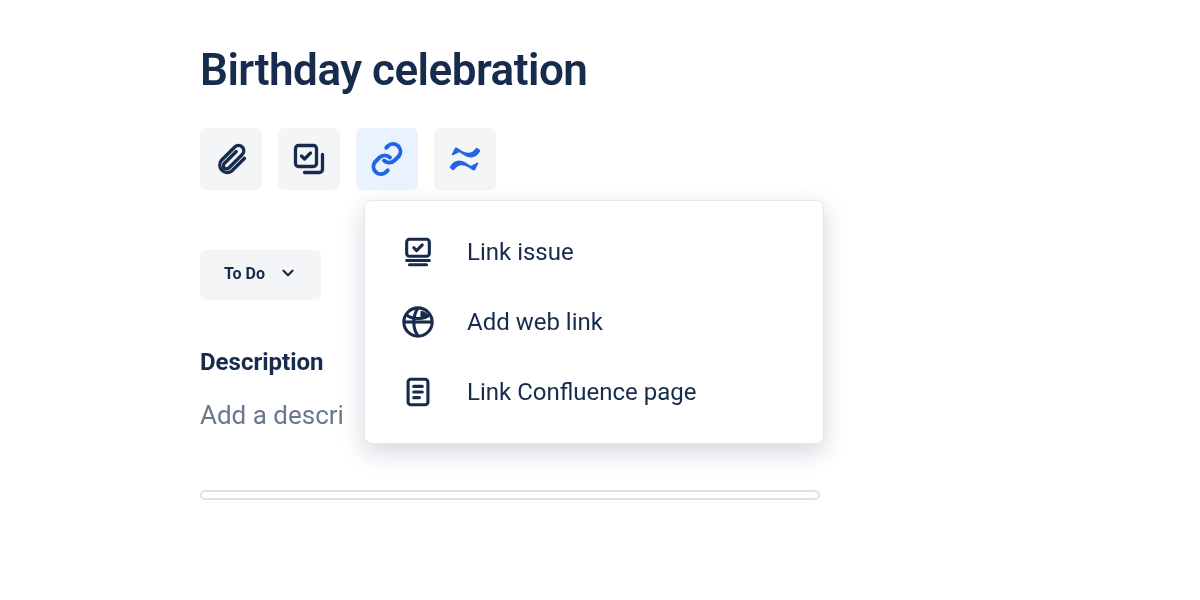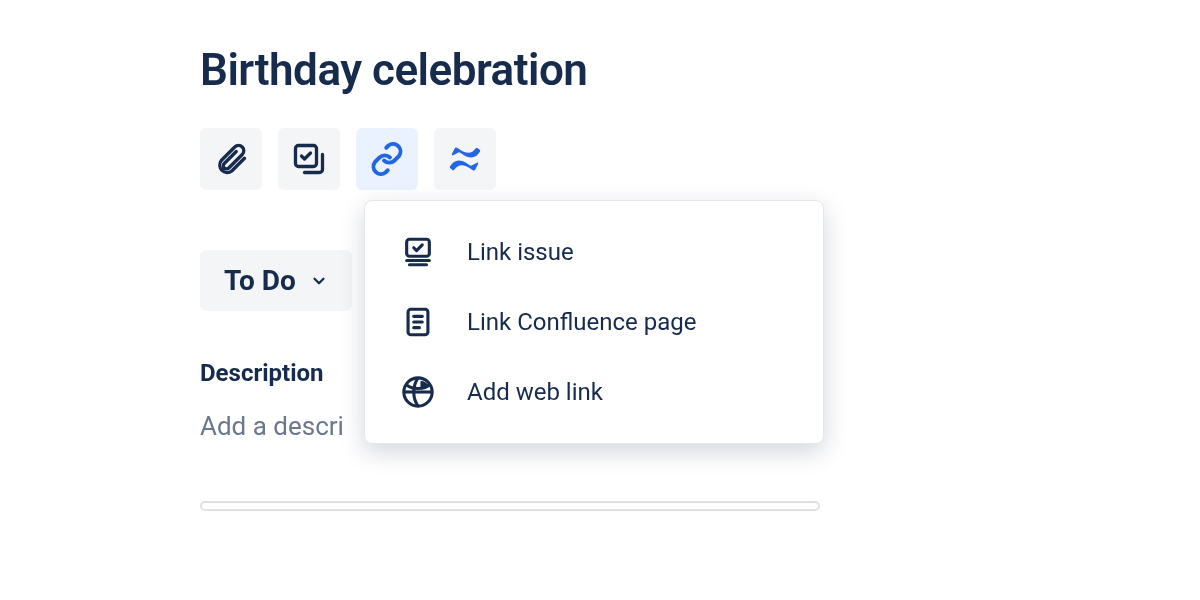--- a/index.html
+++ b/index.html
@@ -48,21 +48,21 @@
       gap: 20px;
       margin-bottom: 48px;
     }
     .status-btn {
       background: #F4F5F7;
       border-radius: 6px;
       padding: 14px 24px;
       display: flex;
       gap: 14px;
       font-weight: 700;
-      font-size: 28px;
+      font-size: 16px;
       color: #172B4D;
       cursor: pointer;
       width: fit-content;
     }
     .section-label {
       font-size: 24px;
       font-weight: 700;
       color: #172B4D;
       margin-bottom: 24px;
     }
@@ -150,47 +150,47 @@
       <div class="dropdown-item">
         <span>
           <svg width="34" height="34" viewBox="0 0 24 24" fill="none" stroke="#172B4D" stroke-width="2.2" stroke-linecap="round" stroke-linejoin="round">
             <rect x="4" y="3" width="16" height="12" rx="2"></rect>
             <path d="M9 9l2 2 4-4"></path>
             <line x1="4" y1="18" x2="20" y2="18"></line>
             <line x1="6" y1="21" x2="18" y2="21"></line>
           </svg>
         </span>
         <span>Link issue</span>
-      </div>
-
-      <div class="dropdown-item">
-        <span>
-          <svg width="34" height="34" viewBox="0 0 24 24" fill="none" stroke="#172B4D" stroke-width="2.2" stroke-linecap="round" stroke-linejoin="round">
-            <rect x="5" y="3" width="14" height="18" rx="2"></rect>
-            <line x1="9" y1="8" x2="15" y2="8"></line>
-            <line x1="9" y1="12" x2="15" y2="12"></line>
-            <line x1="9" y1="16" x2="13" y2="16"></line>
-          </svg>
-        </span>
-        <span>Link Confluence page</span>
       </div>
 
       <div class="dropdown-item">
         <span>
           <svg width="34" height="34" viewBox="0 0 24 24" fill="#172B4D">
             <circle cx="12" cy="12" r="10" fill="none" stroke="#172B4D" stroke-width="2.2"></circle>
             <path d="M12 2c-2 3-3 6-3 10s1 7 3 10" fill="none" stroke="#172B4D" stroke-width="2.2"></path>
             <path d="M2 12h20" fill="none" stroke="#172B4D" stroke-width="2.2"></path>
             <path d="M4 7c2 1.5 5 2.5 8 2.5s6-1 8-2.5" fill="none" stroke="#172B4D" stroke-width="2.2"></path>
             <path d="M14 4c3 .5 5 2 6 4-1 1-3 2-6 2.3-.3-3-.5-5 0-6.3z"></path>
           </svg>
         </span>
         <span>Add web link</span>
       </div>
 
+      <div class="dropdown-item">
+        <span>
+          <svg width="34" height="34" viewBox="0 0 24 24" fill="none" stroke="#172B4D" stroke-width="2.2" stroke-linecap="round" stroke-linejoin="round">
+            <rect x="5" y="3" width="14" height="18" rx="2"></rect>
+            <line x1="9" y1="8" x2="15" y2="8"></line>
+            <line x1="9" y1="12" x2="15" y2="12"></line>
+            <line x1="9" y1="16" x2="13" y2="16"></line>
+          </svg>
+        </span>
+        <span>Link Confluence page</span>
+      </div>
+
     </div>
 
   </div>
 
   <div class="status-row">
     <div class="status-btn">
       <span>To Do</span>
       <span>
         <svg width="18" height="18" viewBox="0 0 24 24" fill="none" stroke="#172B4D" stroke-width="3" stroke-linecap="round" stroke-linejoin="round">
           <polyline points="6 9 12 15 18 9"></polyline>

